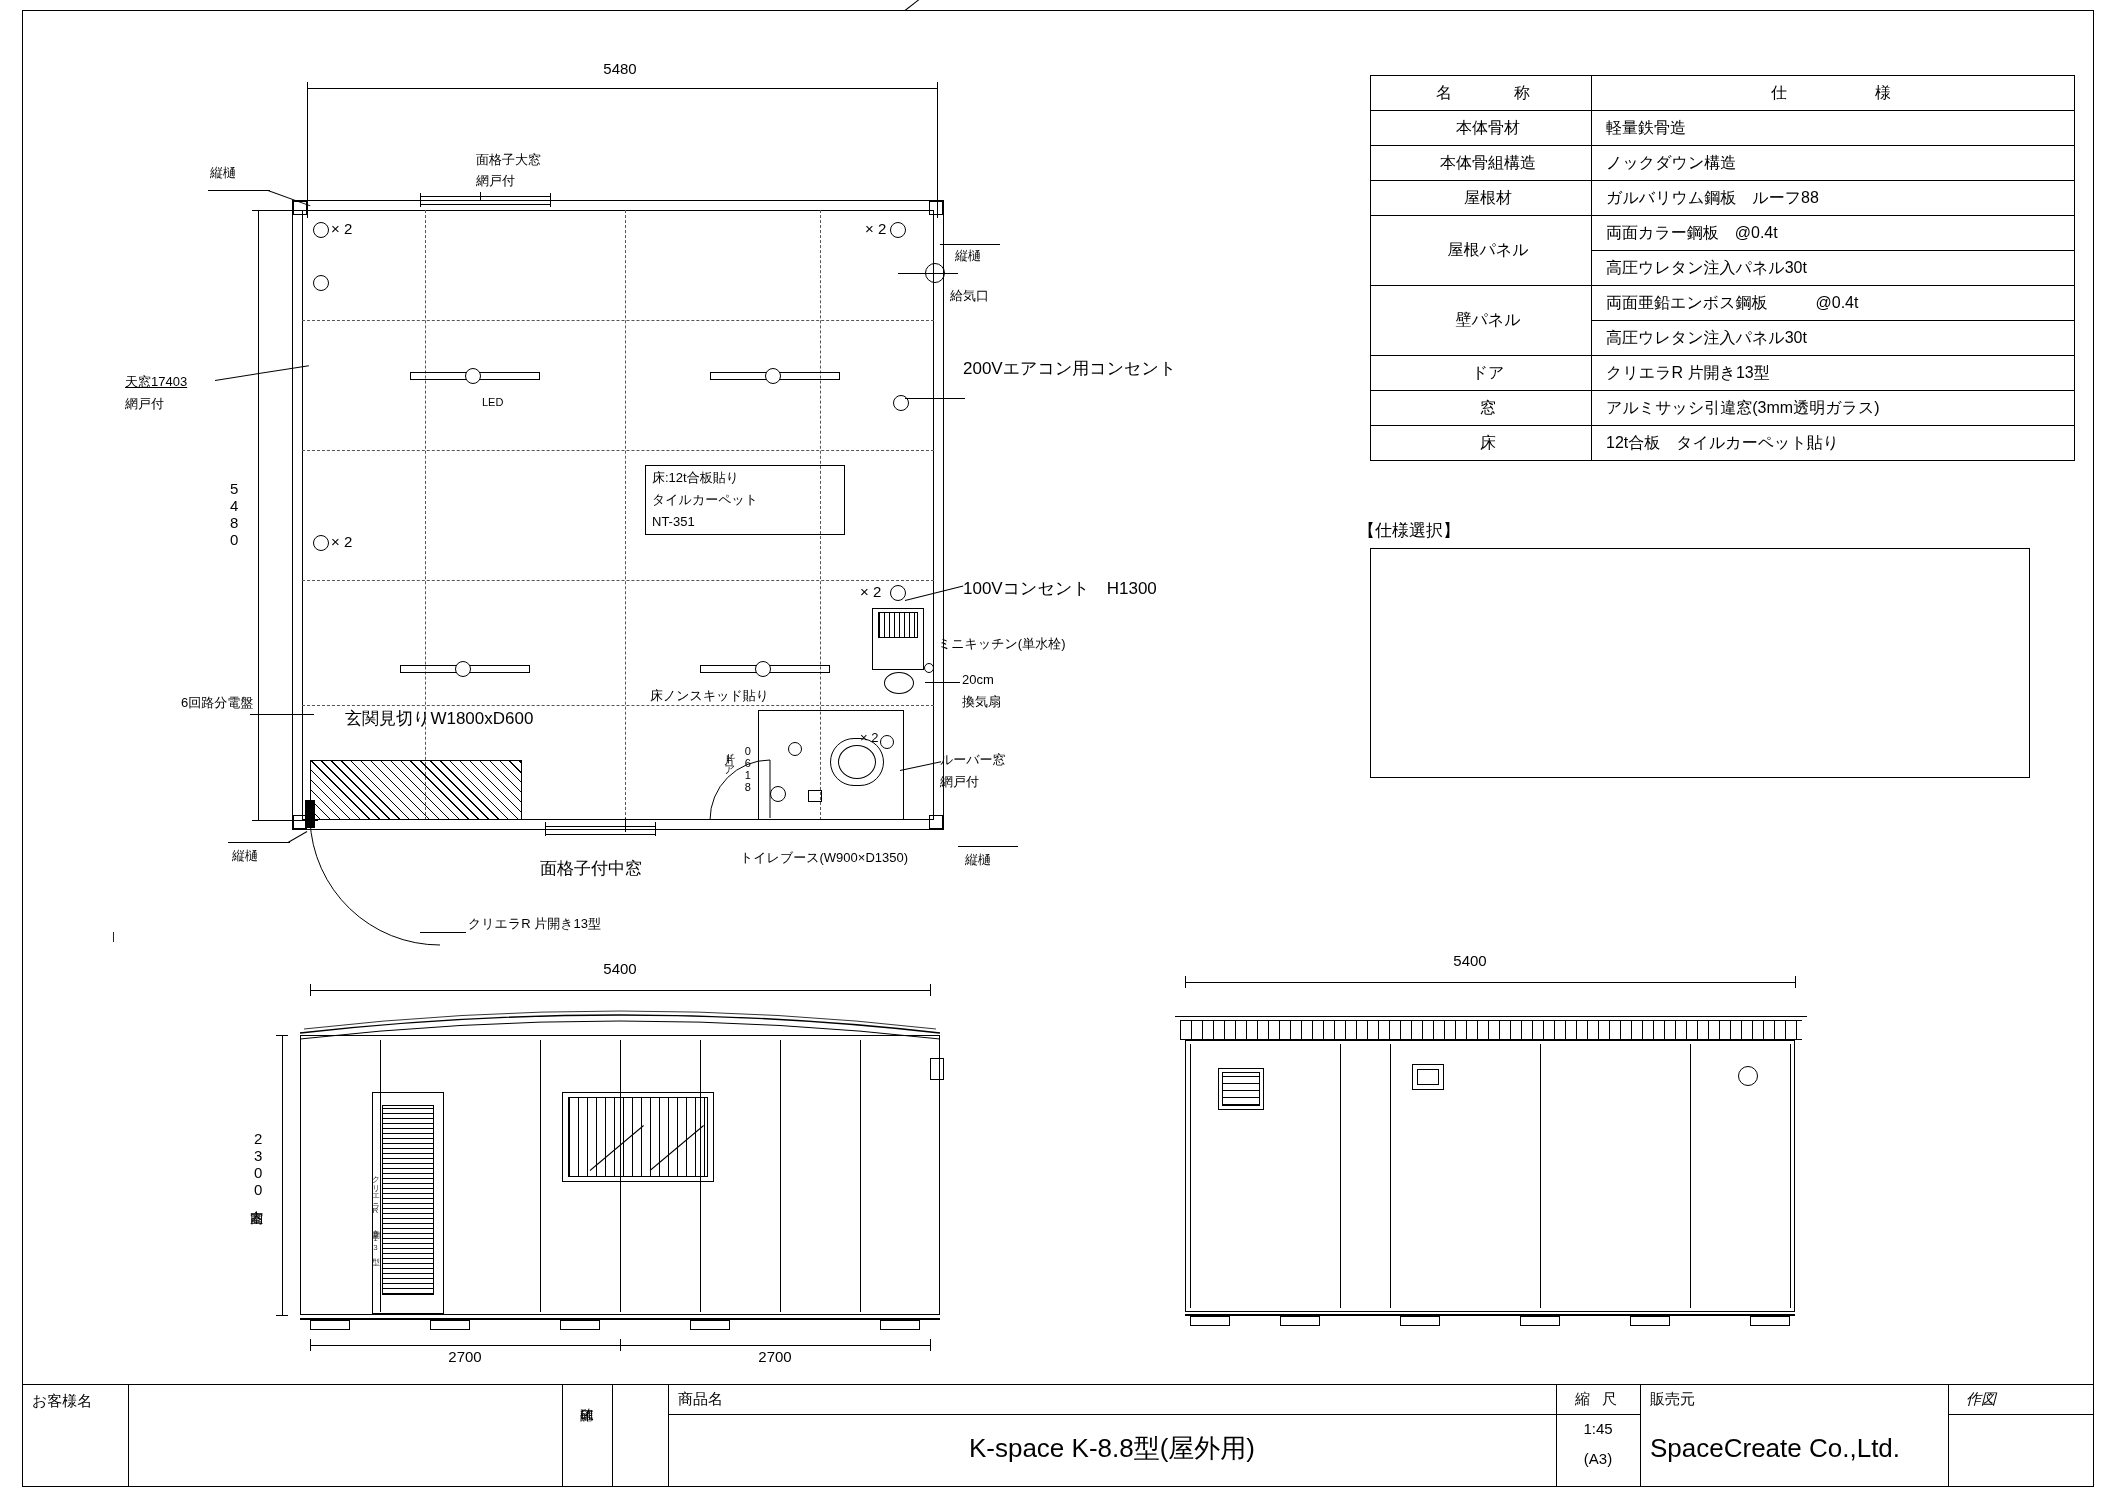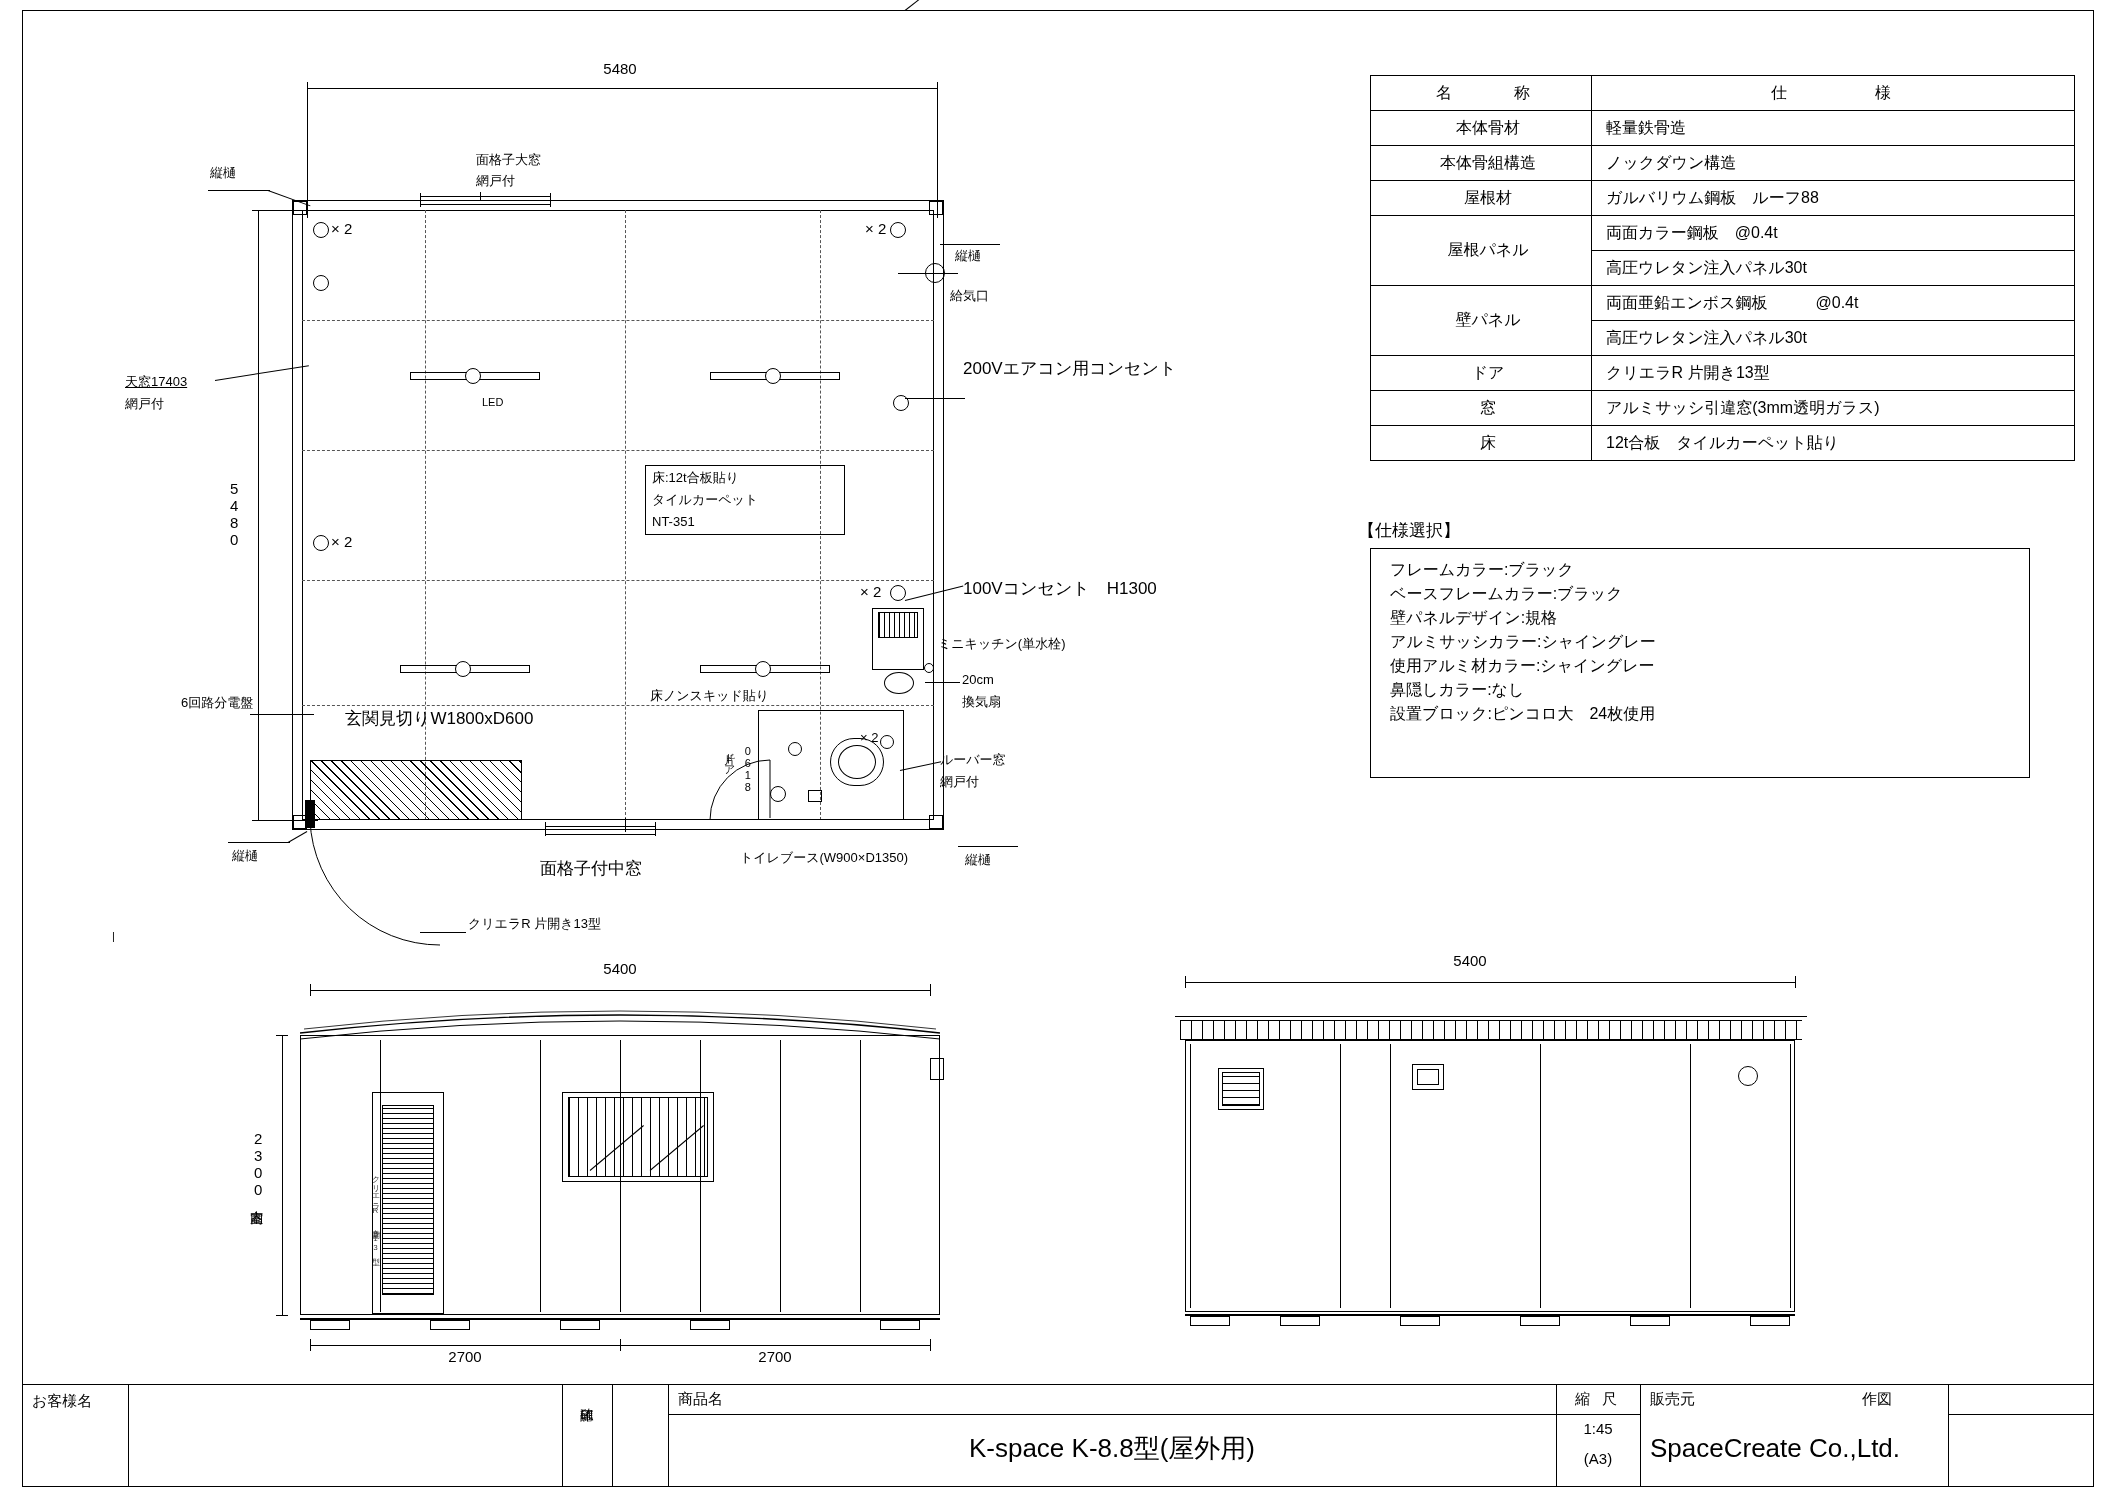--- a/index.html
+++ b/index.html
@@ -236,29 +236,20 @@
     </tr>
     <tr>
       <td class="specname">床</td>
       <td class="specval">12t合板　タイルカーペット貼り</td>
     </tr>
   </tbody>
     </table>
 
   <div class="txt md" style="left:1358px;top:520px;">【仕様選択】</div>
   <div class="optbox" style="left:1370px;top:548px;width:660px;height:230px;"></div>
-  <div style="position:absolute;left:1390px;top:558px;">
-    <div class="opt-line">フレームカラー:ブラック</div>
-    <div class="opt-line">ベースフレームカラー:ブラック</div>
-    <div class="opt-line">壁パネルデザイン:規格</div>
-    <div class="opt-line">アルミサッシカラー:シャイングレー</div>
-    <div class="opt-line">使用アルミ材カラー:シャイングレー</div>
-    <div class="opt-line">鼻隠しカラー:なし</div>
-    <div class="opt-line">設置ブロック:ピンコロ大　24枚使用</div>
-  </div>
 
   <div class="txt ctr" style="left:560px;top:960px;width:120px;">5400</div>
   <div class="ln h" style="left:310px;top:990px;width:620px;"></div>
   <div class="ln v" style="left:310px;top:984px;height:12px;"></div>
   <div class="ln v" style="left:930px;top:984px;height:12px;"></div>
 
   <svg style="left:290px;top:985px;width:660px;height:60px;">
     <path d="M 10 48 Q 330 12 650 48" fill="none" stroke="#000" stroke-width="1.4"></path>
     <path d="M 10 54 Q 330 18 650 54" fill="none" stroke="#000" stroke-width="1"></path>
     <path d="M 14 44 Q 330 8 646 44" fill="none" stroke="#000" stroke-width="0.8"></path>
@@ -349,15 +340,15 @@
 
   <div class="txt" style="left:32px;top:1392px;">お客様名</div>
   <div class="txt sm vert" style="left:578px;top:1398px;">確認印</div>
   <div class="txt" style="left:678px;top:1390px;">商品名</div>
   <div class="txt lg ctr" style="left:668px;top:1432px;width:888px;">K-space K-8.8型(屋外用)</div>
   <div class="txt ctr" style="left:1556px;top:1390px;width:84px;letter-spacing:4px;">縮 尺</div>
   <div class="txt ctr" style="left:1556px;top:1420px;width:84px;">1:45</div>
   <div class="txt ctr" style="left:1556px;top:1450px;width:84px;">(A3)</div>
   <div class="txt" style="left:1650px;top:1390px;">販売元</div>
   <div class="txt lg" style="left:1650px;top:1432px;">SpaceCreate Co.,Ltd.</div>
-  <div class="txt" style="left:1862px;top:1390px;">作図</div>
+  <div class="txt" style="left:1966px;top:1390px;font-style:italic;">作図</div>
 
 </div>
 
 </body></html>

